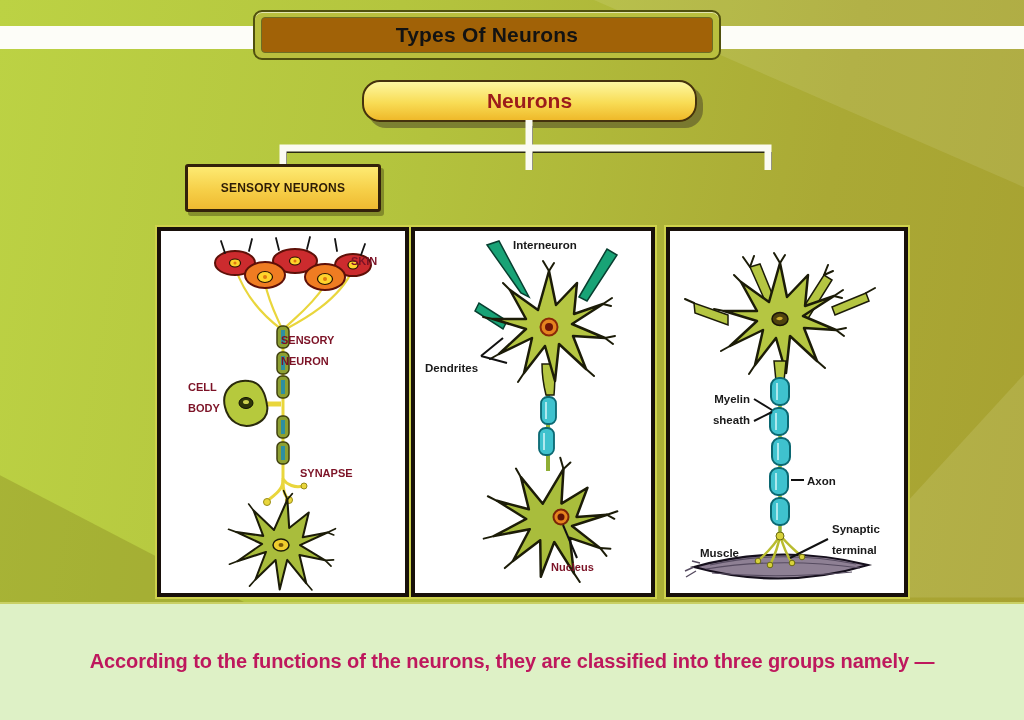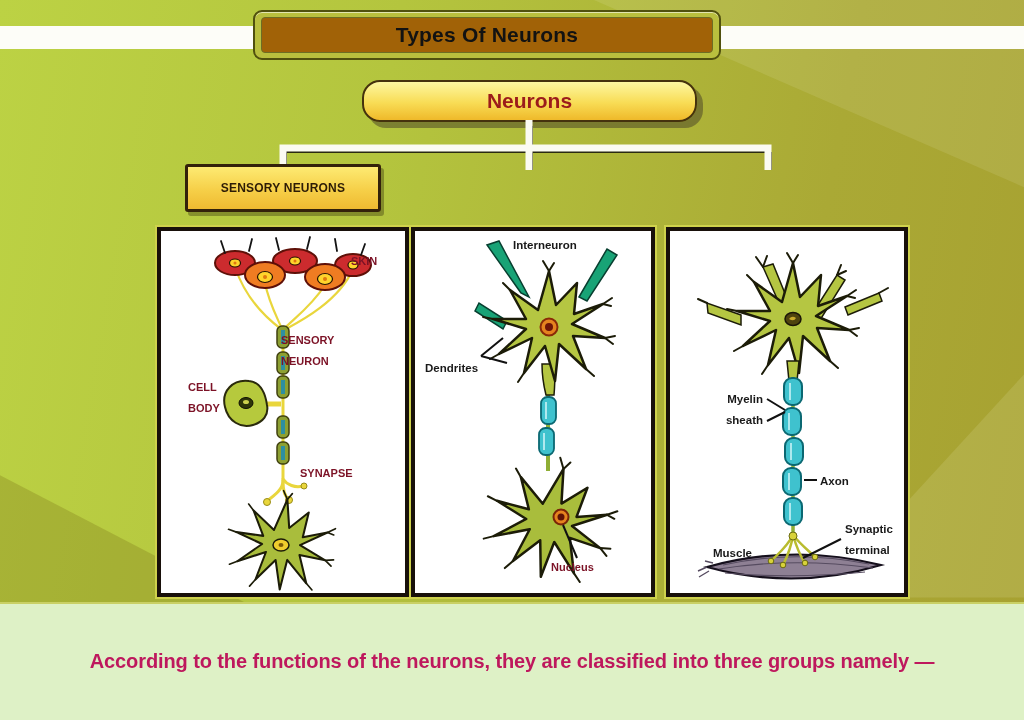--- a/index.html
+++ b/index.html
@@ -35,21 +35,21 @@
          box-shadow:3px 4px 0 rgba(40,35,10,.35);
          display:flex;align-items:center;justify-content:center;}
   .branch-box span{font-size:12px;font-weight:bold;color:#2d1c06;letter-spacing:.2px;}
   #branch-sensory{left:185px;width:196px;}
   #branch-association{left:418px;top:162px;width:224px;height:50px;}
   #branch-motor{left:670px;width:197px;}
   .panel{position:absolute;top:227px;height:370px;box-sizing:border-box;background:#ffffff;
          border:4px solid #18100a;box-shadow:0 0 0 2px #cfd24c;}
   #panel-sensory{left:157px;width:252px;}
   #panel-association{left:411px;width:244px;}
-  #panel-motor{left:666px;width:242px;padding-left:13px;}
+  #panel-motor{left:666px;width:242px;}
   .panel svg{display:block;}
   .caption-band{position:absolute;left:0;top:602px;width:1024px;height:118px;background:#def1c6;
          border-top:2px solid #c9d065;box-sizing:border-box;}
   .caption-text{margin:46px 14px 0 14px;text-align:center;font-size:20px;font-weight:bold;
          color:#be185d;letter-spacing:-.1px;}
   text{font-family:"Liberation Sans",sans-serif;font-weight:bold;}
   .lbl-maroon{fill:#7c1226;font-size:11px;}
   .lbl-black{fill:#191919;font-size:11.5px;}
 </style>
 </head>

